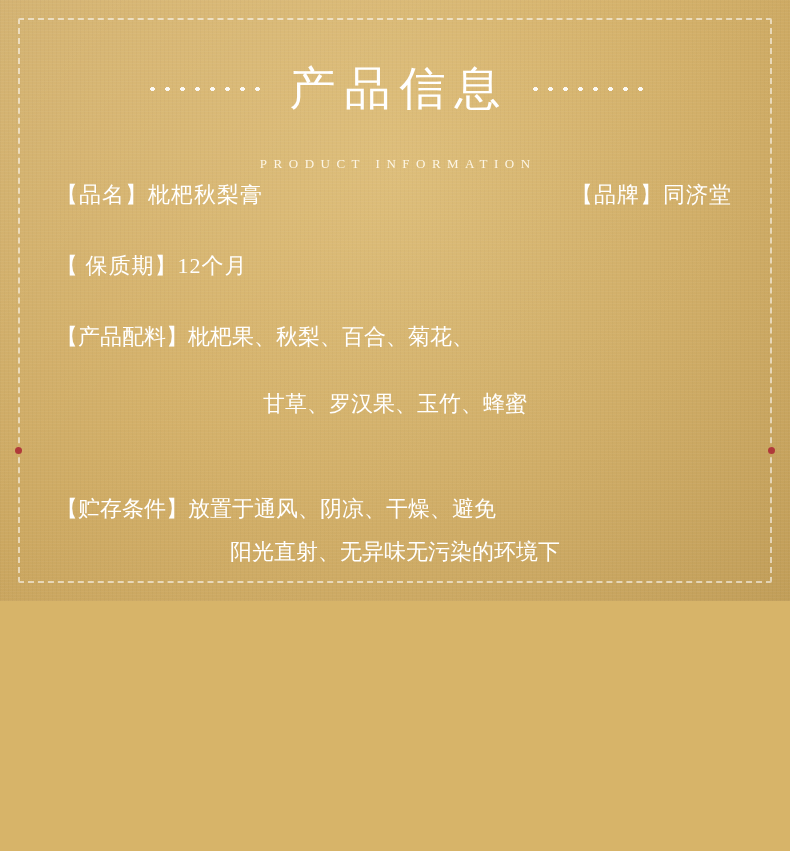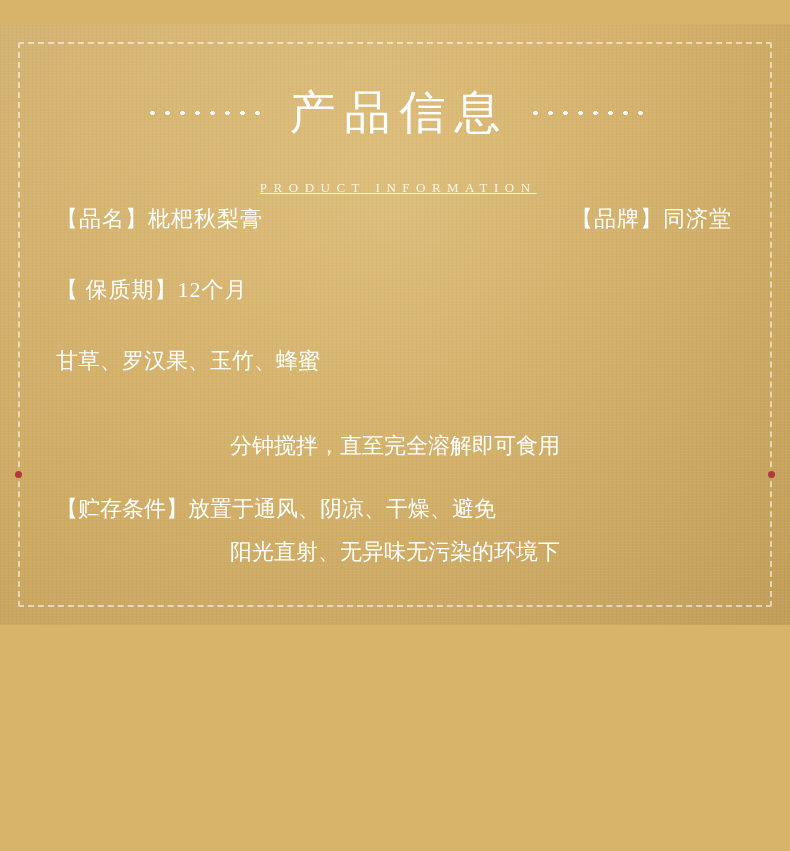--- a/index.html
+++ b/index.html
@@ -14,21 +14,20 @@
     overflow: hidden;
   }
   .page {
     position: relative;
     width: 790px;
     height: 601px;
     box-sizing: border-box;
     background:
       linear-gradient(135deg, rgba(255,255,255,0.10) 0%, rgba(255,255,255,0.02) 40%, rgba(0,0,0,0.04) 100%),
       radial-gradient(ellipse at 50% 28%, #ddbd78 0%, #d4b068 55%, #c9a45c 100%);
-    margin-top: 24px;
   }
   
   .page::before {
     content: "";
     position: absolute;
     inset: 0;
     background-image:
       repeating-linear-gradient(0deg, rgba(255,255,255,0.035) 0px, rgba(255,255,255,0.035) 1px, rgba(0,0,0,0) 1px, rgba(0,0,0,0) 3px),
       repeating-linear-gradient(90deg, rgba(0,0,0,0.02) 0px, rgba(0,0,0,0.02) 1px, rgba(0,0,0,0) 1px, rgba(0,0,0,0) 4px);
     pointer-events: none;
@@ -87,21 +86,20 @@
     text-indent: 9px;
     white-space: nowrap;
   }
   .sub-title {
     margin-top: 12px;
     color: #fdf6e6;
     font-size: 13px;
     letter-spacing: 6.5px;
     text-indent: 6.5px;
     font-family: "Liberation Serif", "DejaVu Serif", serif;
-    text-decoration: underline;
   }
 
   
   .content {
     position: absolute;
     left: 0;
     right: 0;
     top: 178px;
     padding: 0 56px;
     box-sizing: border-box;
@@ -117,21 +115,21 @@
     white-space: nowrap;
     gap: 43px;
   }
   .cell-left { text-align: left; }
   .cell-right { text-align: right; padding-right: 2px; }
   .block {
     margin-bottom: 14px;
   }
   .block .line1 { text-align: left; }
   .block .line2 {
-    text-align: left;
+    text-align: center;
     margin-top: 34px;
   }
   .block .line2.indent {
     text-align: center;
     margin-top: 10px;
   }
   .label {
     letter-spacing: 1px;
   }
   .spacer-28 { height: 28px; }
@@ -160,27 +158,27 @@
     <div class="row">
       <div class="cell-left label">【品名】枇杷秋梨膏</div>
       <div class="cell-right label">【品牌】同济堂</div>
     </div>
 
     <div class="row">
       <div class="cell-left label">【 保质期】12个月</div>
     </div>
 
     <div class="block">
+      <div class="line1">【产品配料】枇杷果、秋梨、百合、菊花、</div>
       <div class="line2">甘草、罗汉果、玉竹、蜂蜜</div>
     </div>
 
     <div class="spacer-28"></div>
 
     <div class="block">
-      <div class="line2 indent">分钟搅拌，直至完全溶解即可食用</div>
     </div>
 
     <div class="spacer-16"></div>
 
     <div class="block">
       <div class="line1">【贮存条件】放置于通风、阴凉、干燥、避免</div>
       <div class="line2 indent">阳光直射、无异味无污染的环境下</div>
     </div>
 
   </div>

